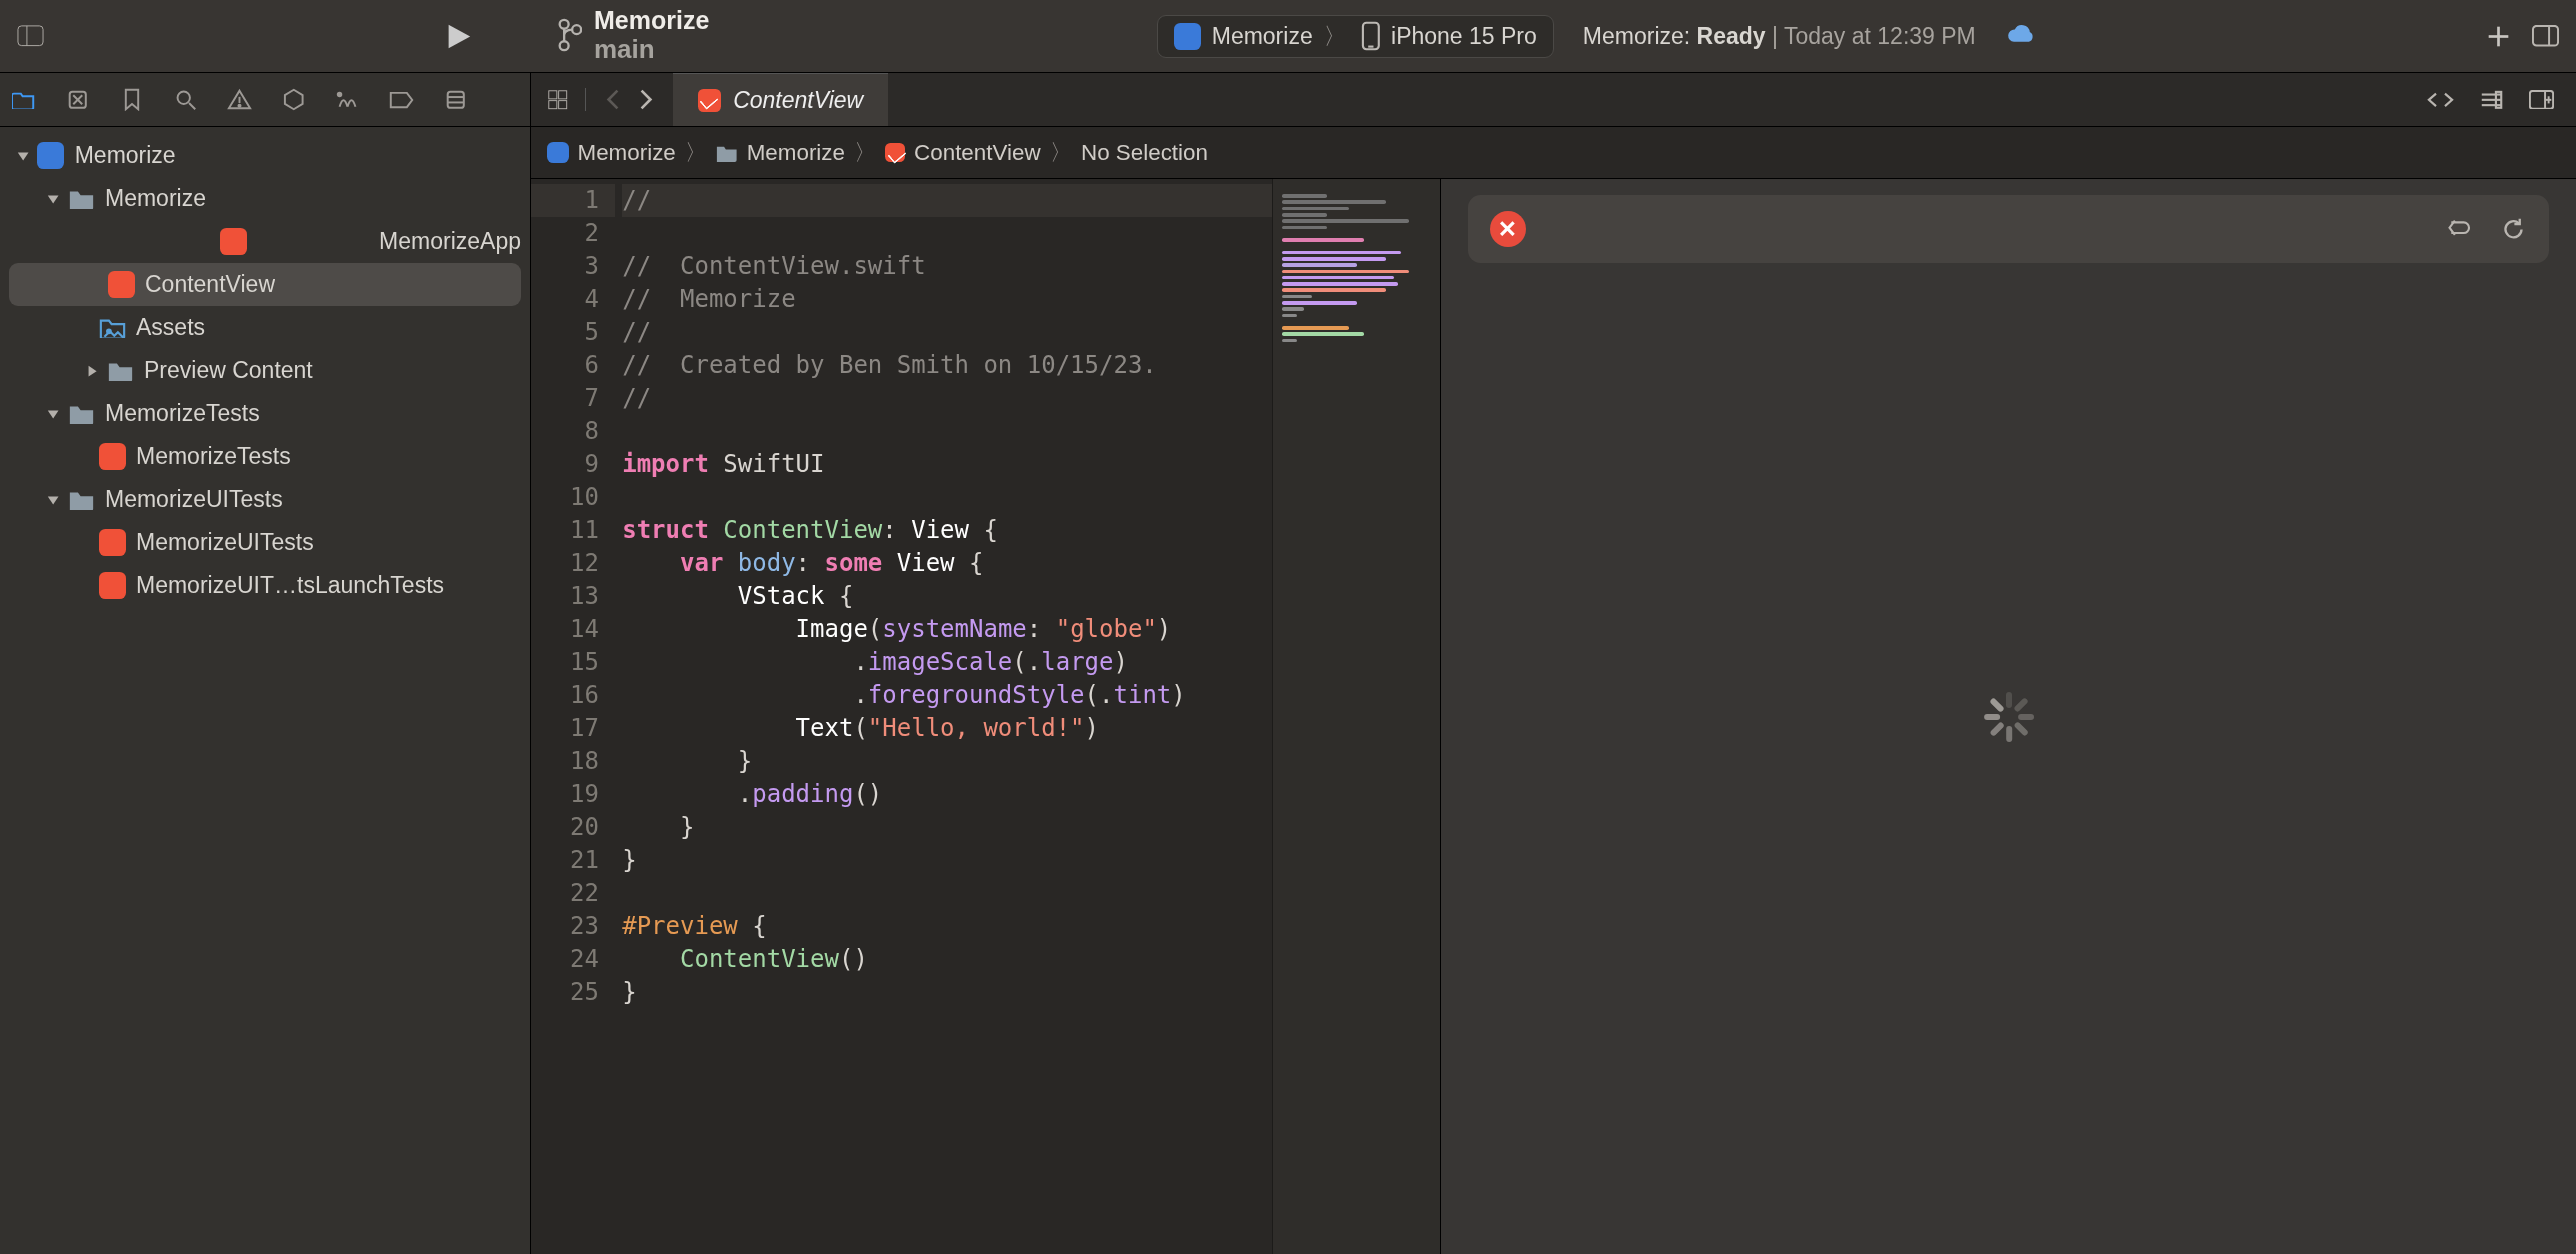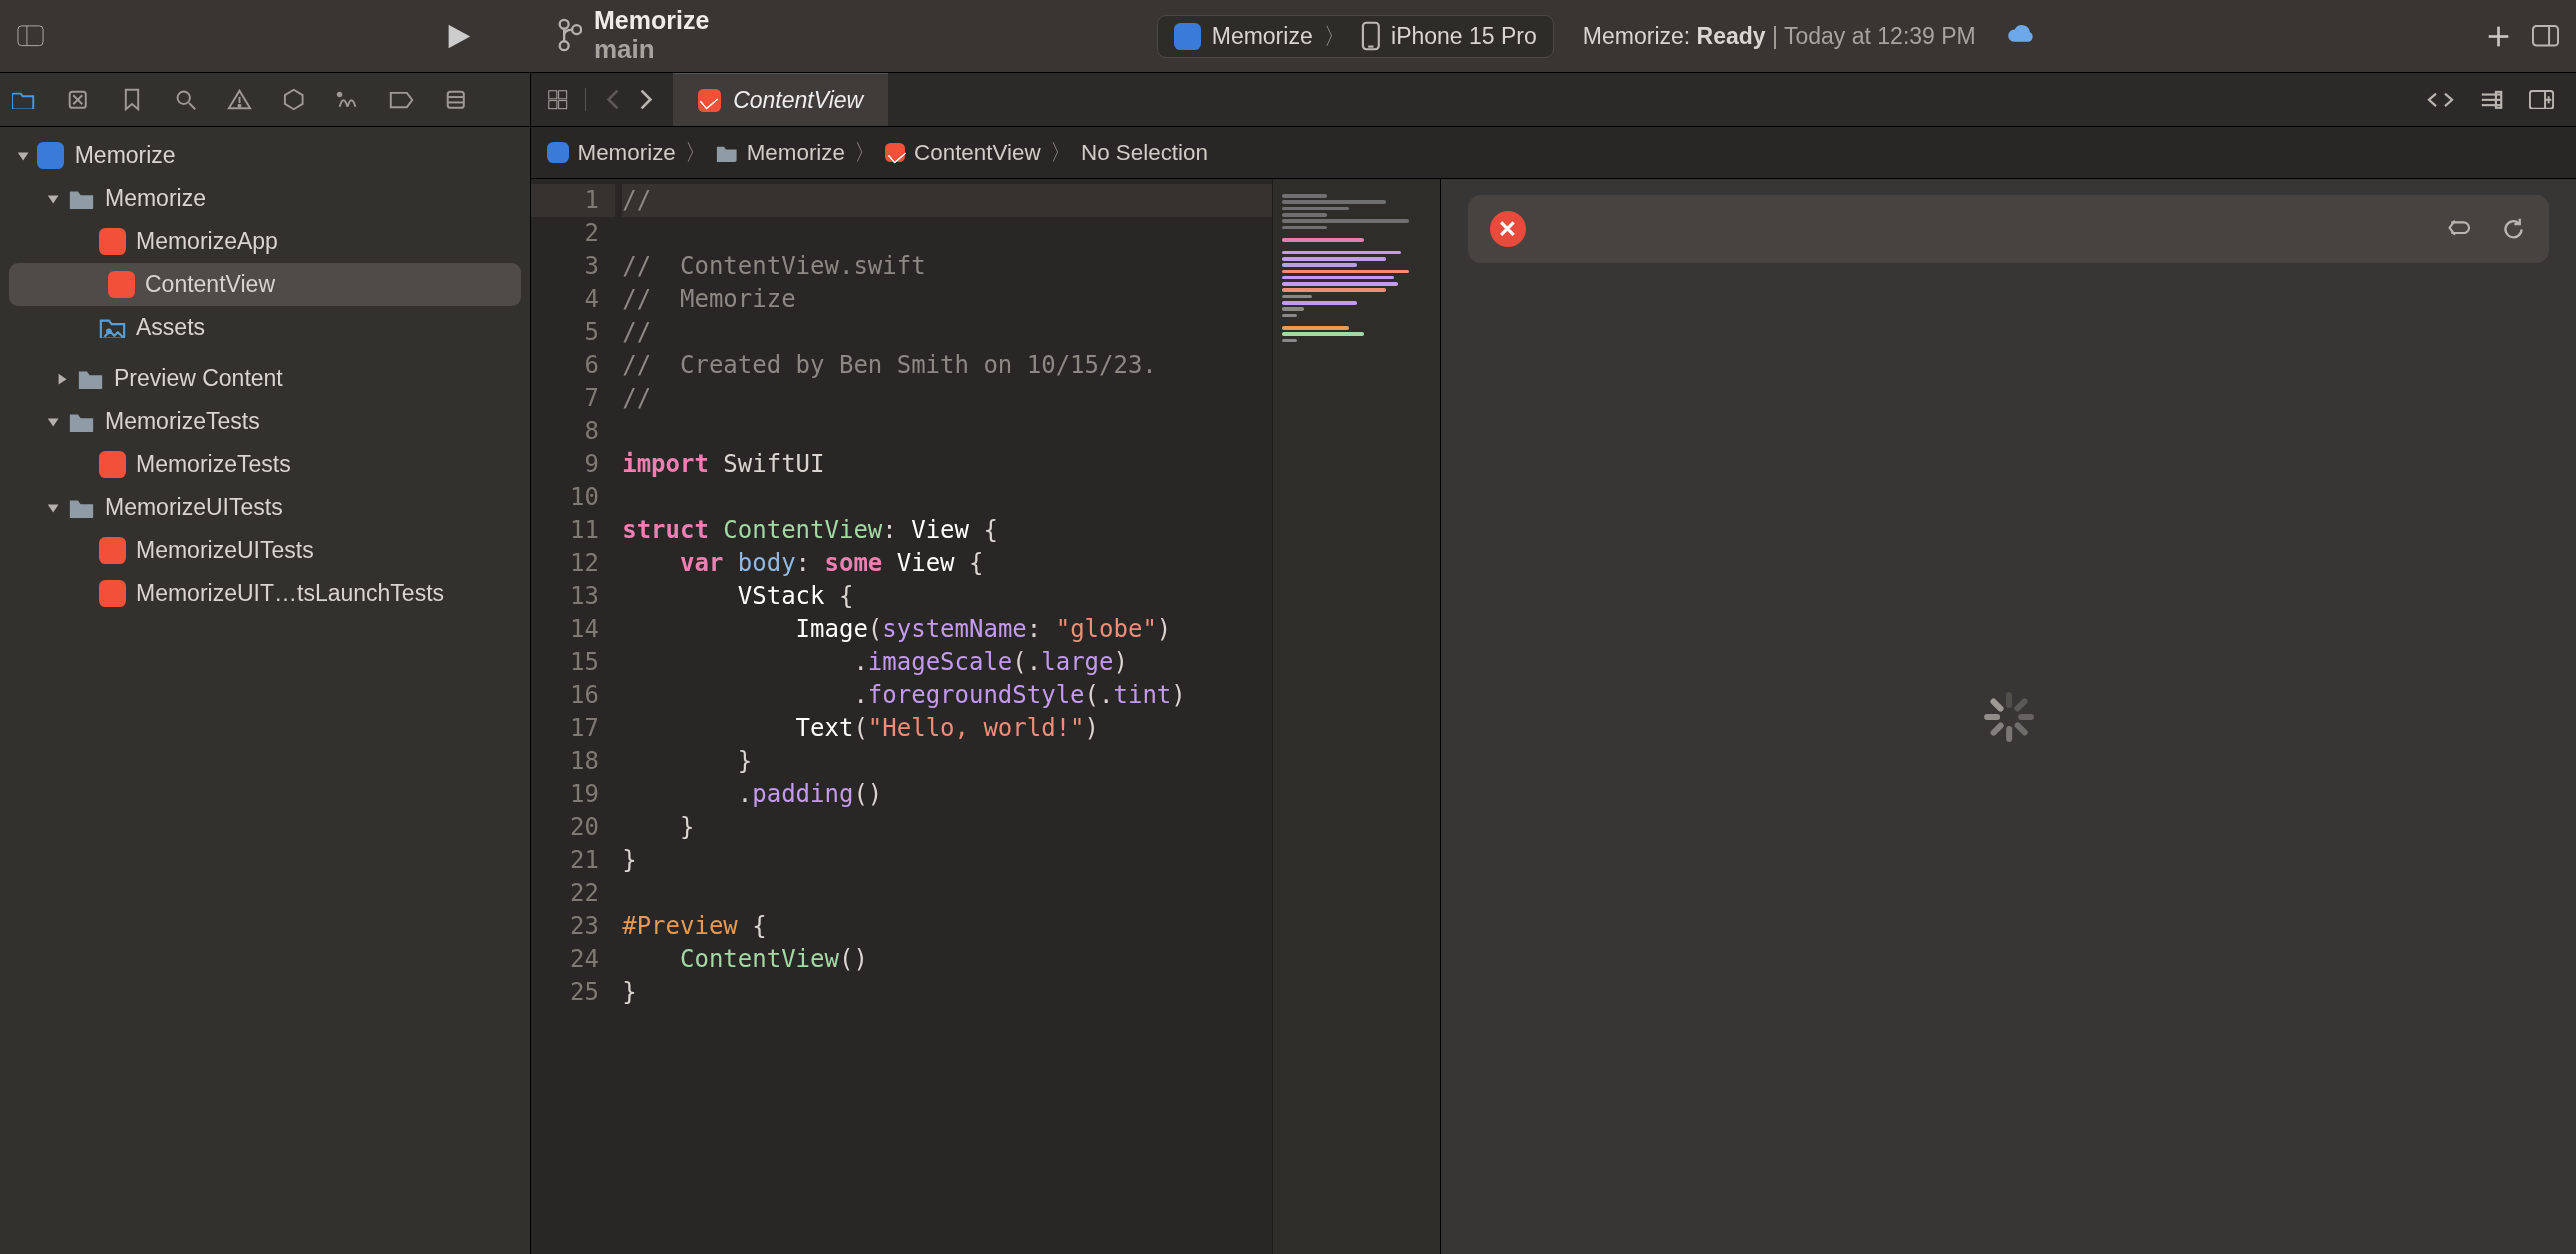--- a/index.html
+++ b/index.html
@@ -303,21 +303,21 @@
             <polygon points="2,4 14,4 8,13"></polygon>
           </svg>
         </span>
         <span class="icon">
           <svg width="27" height="21.5" viewBox="0 0 30 24" fill="#8f9ca6">
             <path d="M2 4h9l3 4h14v14a2 2 0 0 1-2 2H2z"></path>
           </svg>
         </span>
         <span class="lbl">Memorize</span>
       </div>
-      <div class="row" style="padding-left: 72px;">
+      <div class="row" style="padding-left: 72px; justify-content: space-between;">
         <span class="tw"></span>
         <span class="icon">
           <span class="swift-ic"></span>
         </span>
         <span class="lbl">MemorizeApp</span>
       </div>
       <div class="row sel" style="padding-left: 72px;">
         <span class="tw"></span>
         <span class="icon">
           <span class="swift-ic"></span>
@@ -328,21 +328,21 @@
         <span class="tw"></span>
         <span class="icon">
           <svg width="27" height="21.5" viewBox="0 0 30 24" fill="none" stroke="#58a0d8" stroke-width="2.4">
             <path d="M2 4h9l3 4h14v14a2 2 0 0 1-2 2H2z"></path>
             <circle cx="11" cy="16" r="2" fill="#58a0d8"></circle>
             <path d="M6 22l6-6 5 5 4-4 6 6"></path>
           </svg>
         </span>
         <span class="lbl">Assets</span>
       </div>
-      <div class="row" style="padding-left: 50px; margin-top: 8px;">
+      <div class="row" style="padding-left: 80px;">
         <span class="tw">
           <svg width="14.3" height="14.3" viewBox="0 0 16 16" fill="currentColor">
             <polygon points="4,2 13,8 4,14"></polygon>
           </svg>
         </span>
         <span class="icon">
           <svg width="27" height="21.5" viewBox="0 0 30 24" fill="#8f9ca6">
             <path d="M2 4h9l3 4h14v14a2 2 0 0 1-2 2H2z"></path>
           </svg>
         </span>

